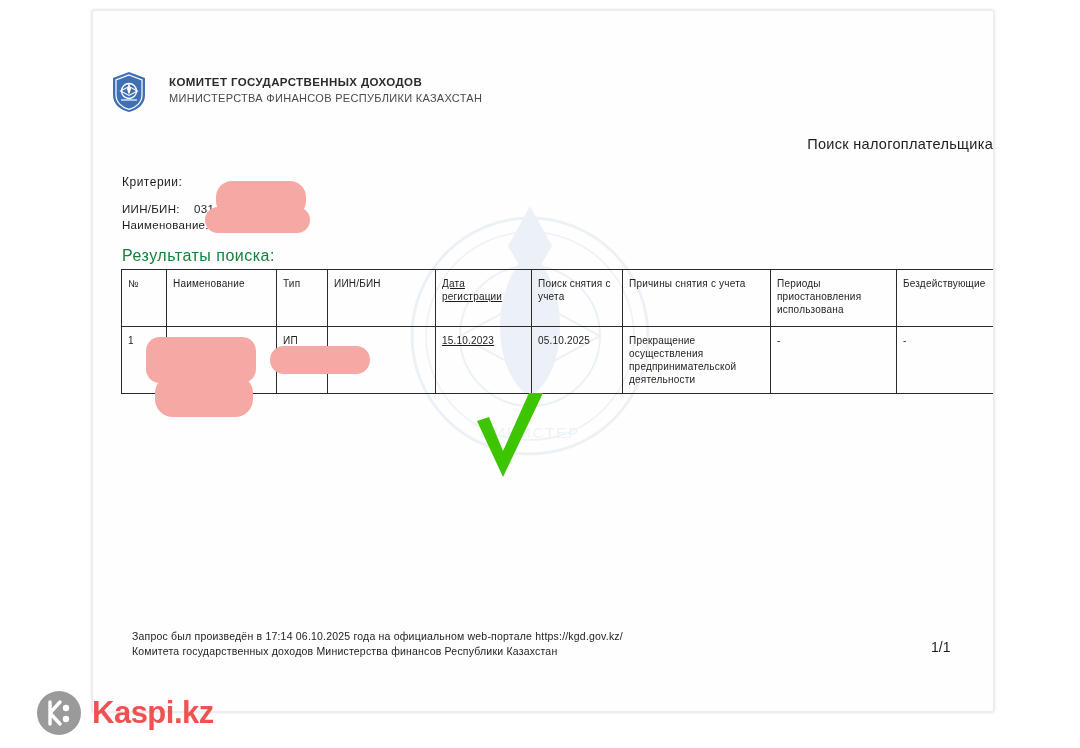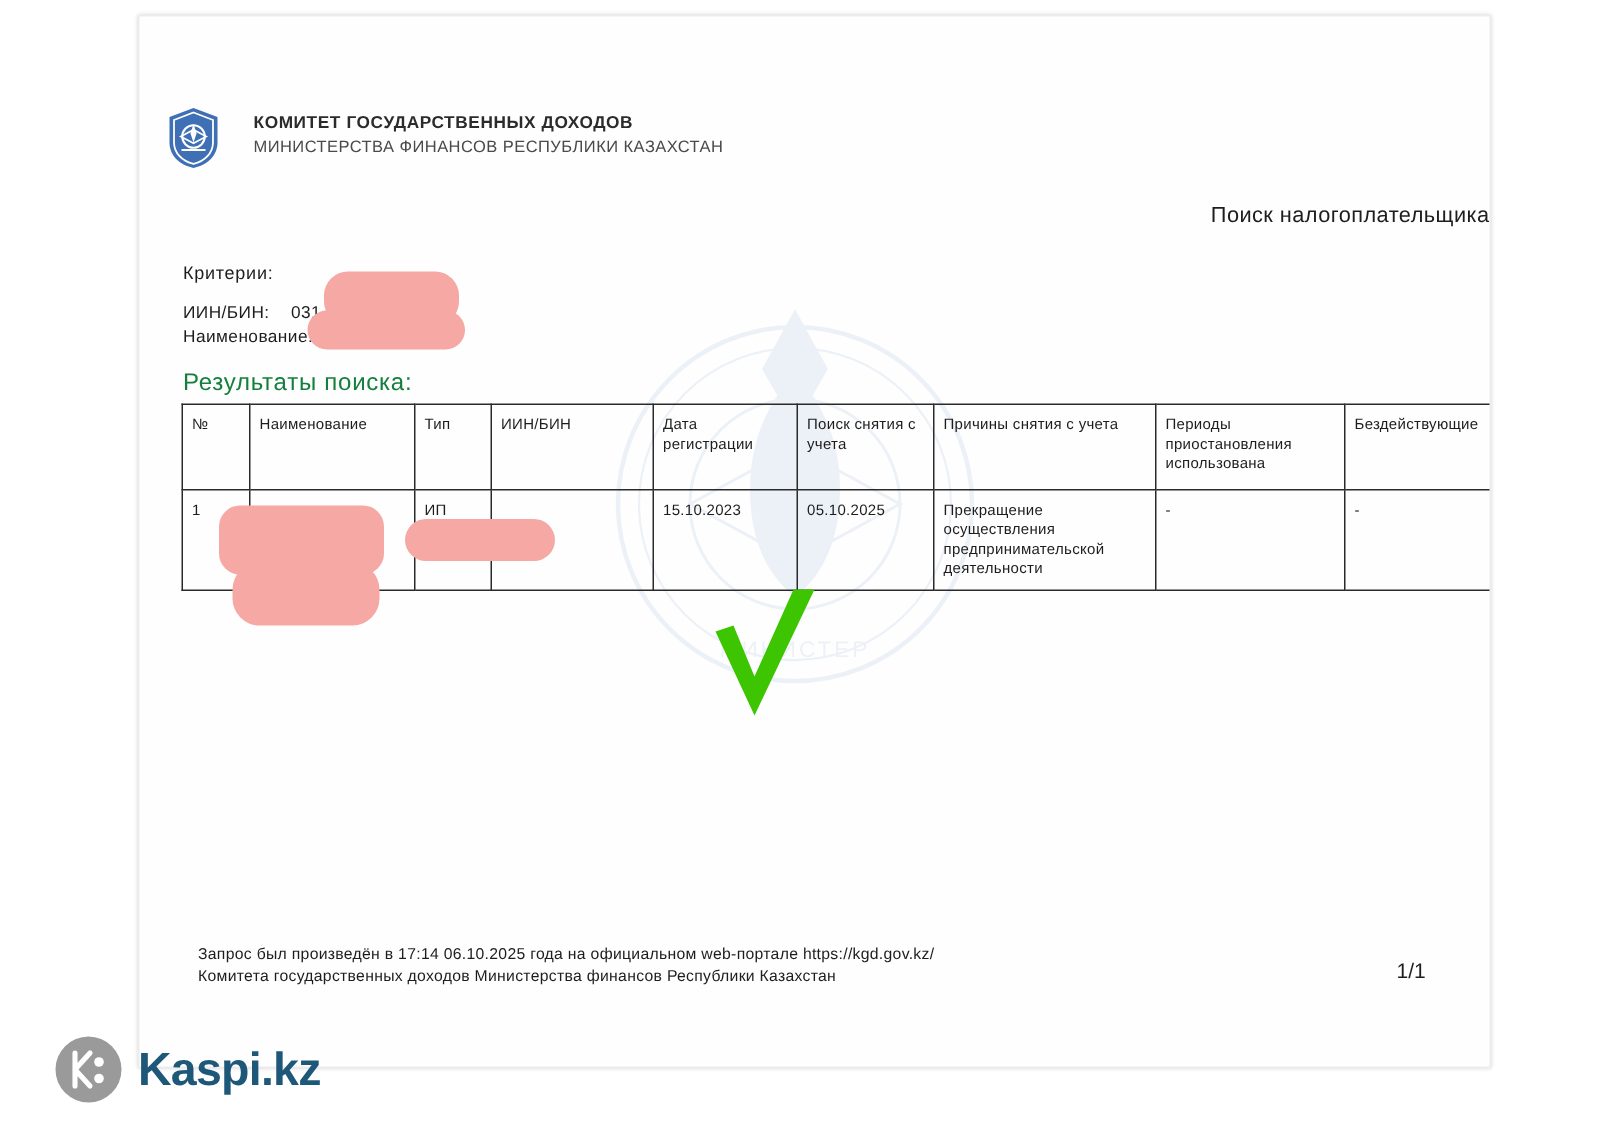--- a/index.html
+++ b/index.html
@@ -144,21 +144,21 @@
     text-align: left;
     line-height: 13px;
     letter-spacing: 0.2px;
   }
   .result-table th { font-weight: normal; height: 42px; }
   .result-table td { height: 48px; }
   .col-num   { width: 32px; }
   .col-name  { width: 97px; }
   .col-type  { width: 38px; }
   .col-iin   { width: 95px; }
-  .col-reg   { width: 83px; }
+  .col-reg   { width: 83px; text-decoration: underline; }
   .col-rem   { width: 78px; }
   .col-cause { width: 135px; }
   .col-per   { width: 113px; }
   .col-idle  { width: 155px; }
   .cell-center-v { vertical-align: middle; }
 
   
   .redact {
     position: absolute;
     background: #f5a8a4;
@@ -208,21 +208,21 @@
     align-items: center;
     gap: 10px;
   }
   .kaspi-logo {
     width: 46px;
     height: 46px;
   }
   .kaspi-text {
     font-size: 31px;
     font-weight: bold;
-    color: #0c4a6e;
+    color: #ef4444;
     letter-spacing: -0.5px;
     opacity: 0.92;
   }
 </style>
 </head>
 <body>
 
 <div class="page-sheet">
 
   <svg class="watermark" viewBox="0 0 260 290">

